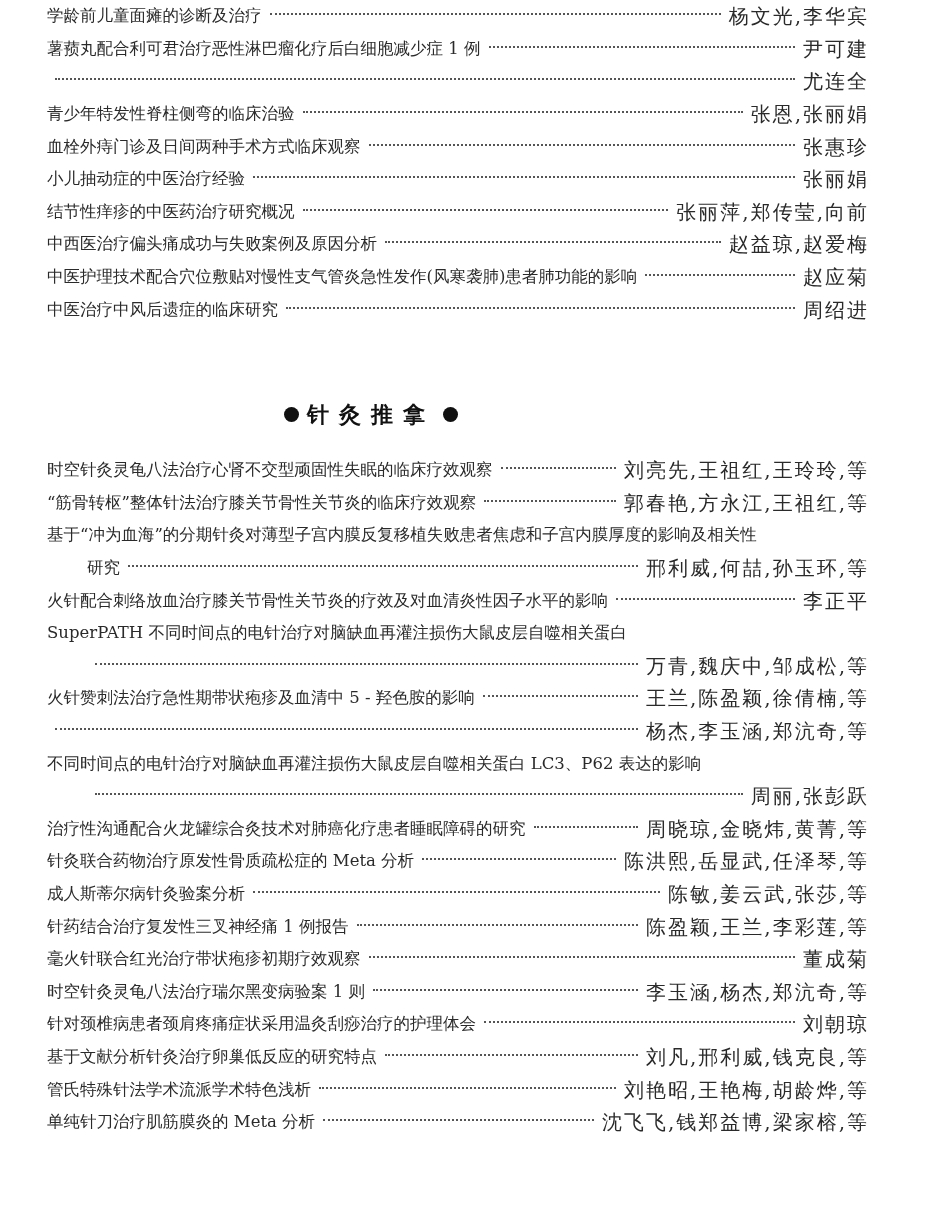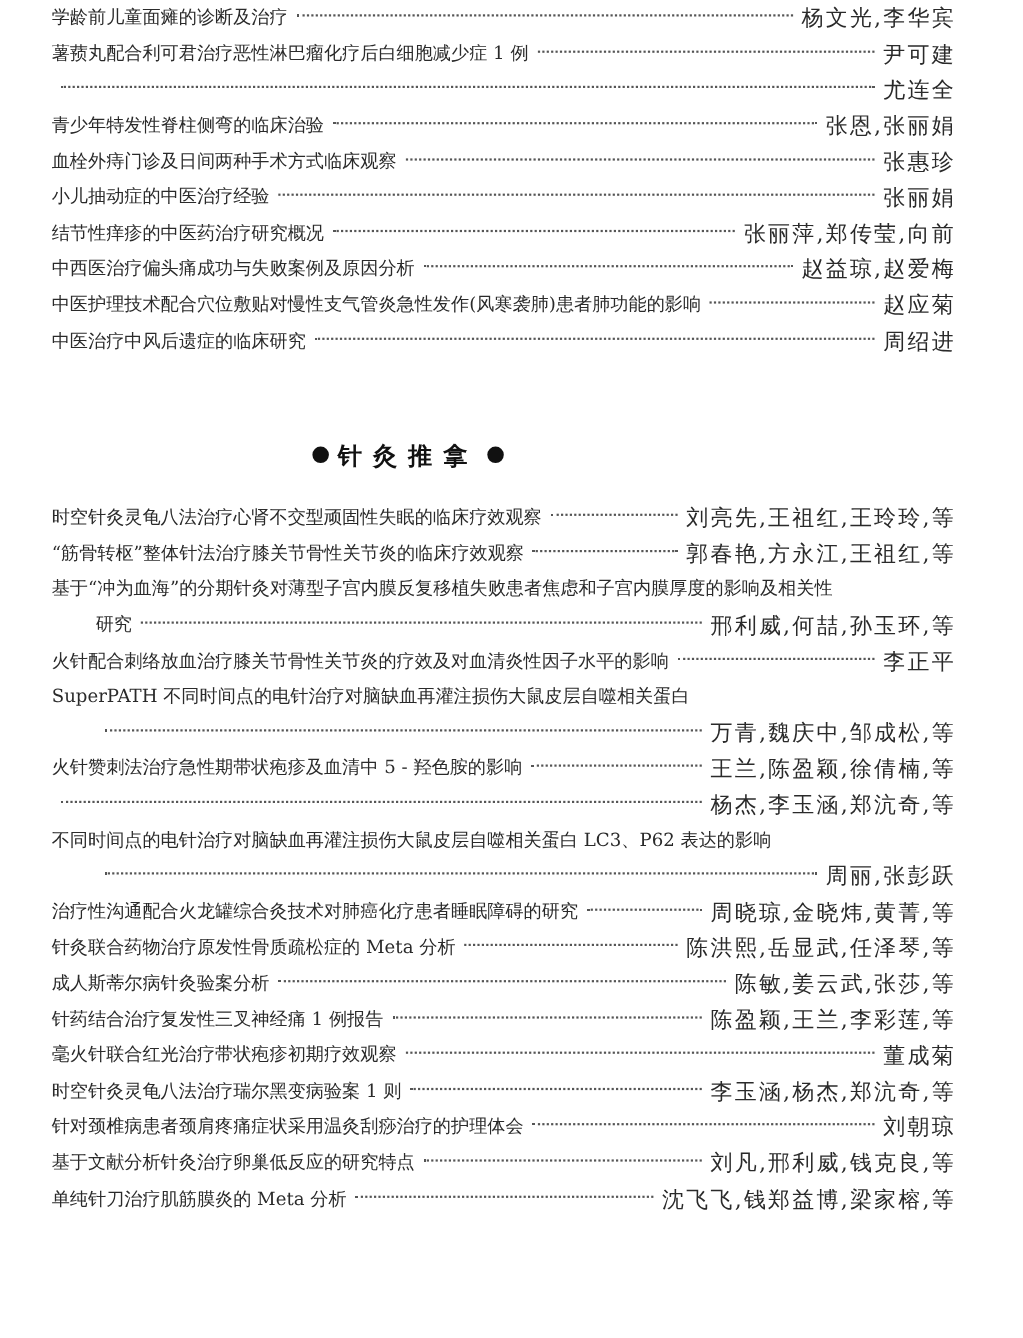--- a/index.html
+++ b/index.html
@@ -176,17 +176,22 @@
       <span class="title">针对颈椎病患者颈肩疼痛症状采用温灸刮痧治疗的护理体会</span>
       <span class="dots"></span>
       <span class="author">刘朝琼</span>
     </div>
   <div class="entry">
       <span class="title">基于文献分析针灸治疗卵巢低反应的研究特点</span>
       <span class="dots"></span>
       <span class="author">刘凡,邢利威,钱克良,等</span>
     </div>
   <div class="entry">
+      <span class="title">管氏特殊针法学术流派学术特色浅析</span>
+      <span class="dots"></span>
+      <span class="author">刘艳昭,王艳梅,胡龄烨,等</span>
+    </div>
+  <div class="entry">
       <span class="title">单纯针刀治疗肌筋膜炎的 Meta 分析</span>
       <span class="dots"></span>
       <span class="author">沈飞飞,钱郑益博,梁家榕,等</span>
     </div>
 </div>
 
 </body></html>

